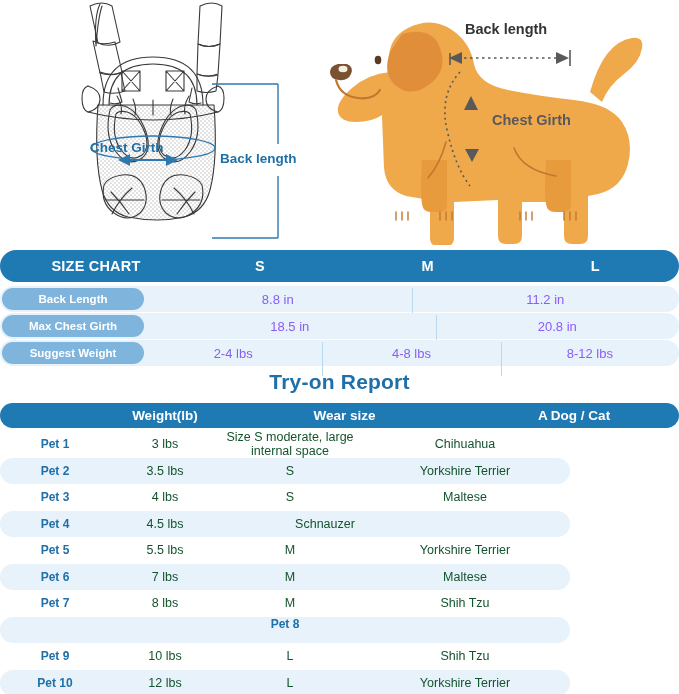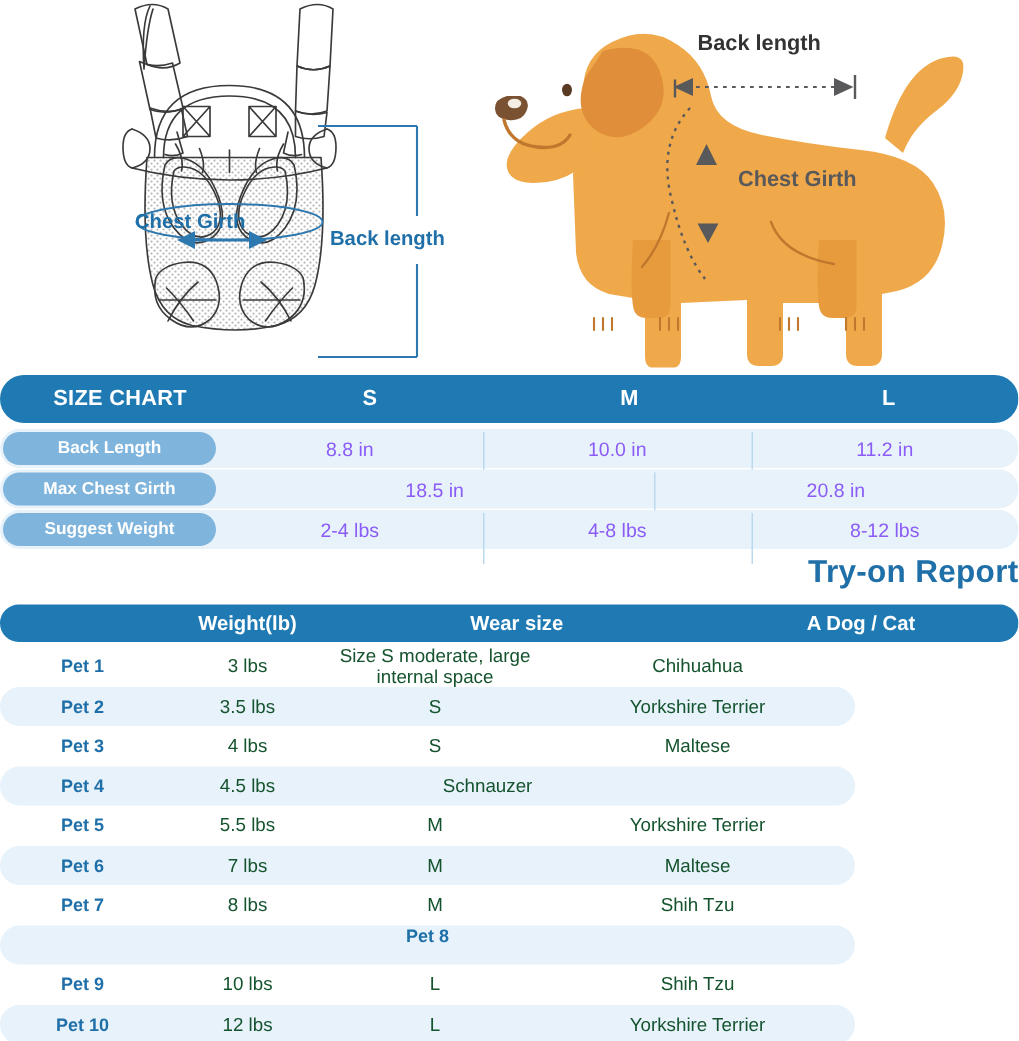--- a/index.html
+++ b/index.html
@@ -16,21 +16,21 @@
   .illus-carrier { position:absolute; left:60px; top:0px; width:268px; height:245px; }
   .illus-dog { position:absolute; left:318px; top:0px; width:361px; height:245px; }
 
   
   .sizechart { position:absolute; left:0px; top:250px; width:679px; height:95px; }
 
   .sc-headrow {
     position:absolute; left:0; top:0; width:679px; height:32px;
     background:#1F7AB4;
     border-radius:16px;
-    display:flex; align-items:center;
+    display:flex; align-items:center;padding-left:16px;
   }
   .sc-headrow .sc-h-title {
     width:160px; text-align:center;
     color:#ffffff; font-weight:bold; font-size:14.5px; letter-spacing:.2px;
   }
   .sc-headrow .sc-h-cell {
     flex:1; text-align:center;
     color:#ffffff; font-weight:bold; font-size:14.5px;
   }
 
@@ -58,21 +58,21 @@
     position:relative;
   }
   .sc-cell + .sc-cell::before {
     content:""; position:absolute; left:0; top:-4px;
     width:1px; height:34px; background:#BBD9EE;
   }
 
   
   .tryon-title {
     position:absolute; left:0; top:370px; width:679px;
-    text-align:right;
+    text-align:center;
     color:#1F6FA8; font-weight:bold; font-size:21px;
     letter-spacing:.2px;
   }
 
   .tryon { position:absolute; left:0px; top:403px; width:679px; height:291px;border-radius:32px; }
 
   .to-headrow {
     position:absolute; left:0; top:0; width:679px; height:25px;
     background:#1F7AB4;
     border-radius:12.5px;
@@ -236,21 +236,20 @@
     <div class="sc-headrow">
       <div class="sc-h-title">SIZE CHART</div>
       <div class="sc-h-cell">S</div>
       <div class="sc-h-cell">M</div>
       <div class="sc-h-cell">L</div>
     </div>
 
     <div class="sc-row r0">
       <div class="sc-pill">Back Length</div>
       <div class="sc-cell">8.8 in</div>
-      <div class="sc-cell">10.0 in</div>
       <div class="sc-cell">11.2 in</div>
     </div>
 
     <div class="sc-row r1">
       <div class="sc-pill">Max Chest Girth</div>
       <div class="sc-cell">18.5 in</div>
       <div class="sc-cell">20.8 in</div>
     </div>
 
     <div class="sc-row r2">

